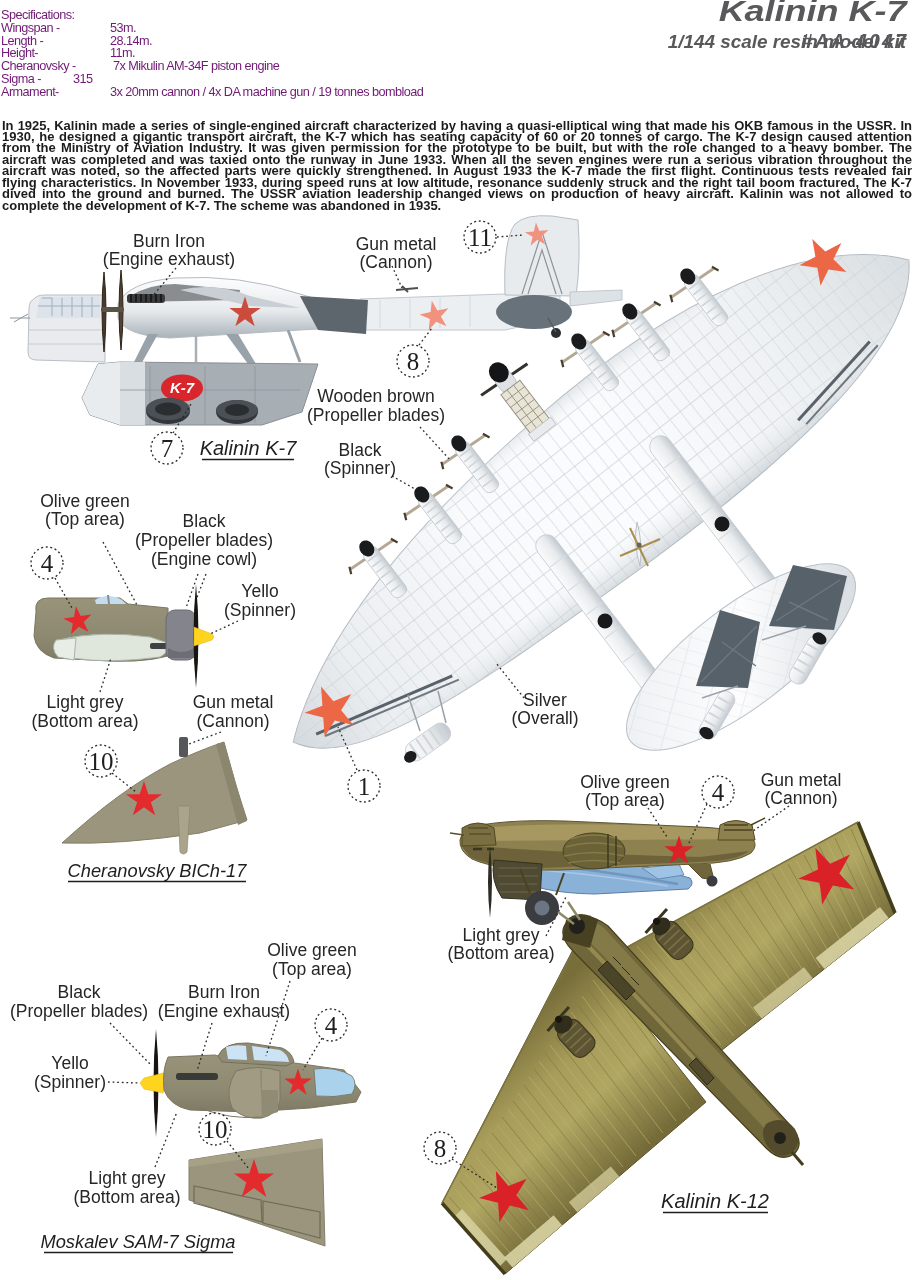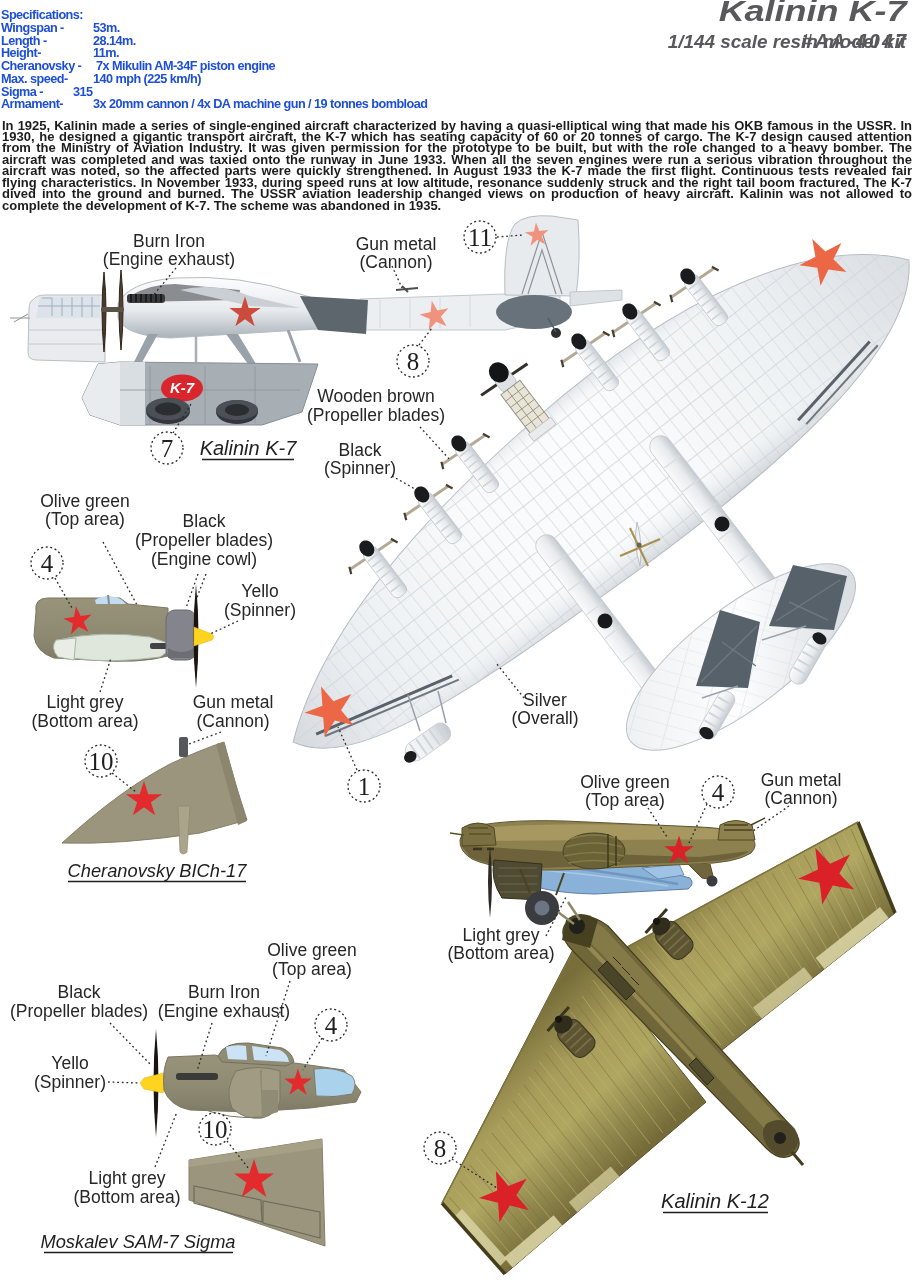--- a/index.html
+++ b/index.html
@@ -1,34 +1,33 @@
 <!DOCTYPE html>
 <html><head>
 <meta charset="utf-8">
 <style>
 html,body{margin:0;padding:0}
 body{width:915px;height:1280px;background:#fff;font-family:"Liberation Sans",sans-serif;position:relative;overflow:hidden}
 .abs{position:absolute}
-#specs{left:1px;top:9px;font-size:12.7px;line-height:12.75px;font-weight:bold;color:#1d4ed8;white-space:nowrap;letter-spacing:-.55px}
-#specs .lab{display:inline-block;width:92px}
+#specs{left:1px;top:9px;font-size:12.7px;line-height:12.75px;font-weight:normal;color:#701a75;white-space:nowrap;letter-spacing:-.55px}
+#specs .lab{display:inline-block;width:109px}
 #title{right:9px;top:0;width:400px;height:80px;color:#59585a;font-style:italic;font-weight:bold}#title div{position:absolute;right:0;white-space:nowrap}
 #t1{font-size:29px;line-height:29px;top:-3px}#t1 span{display:inline-block;transform:scaleX(1.24);transform-origin:100% 50%}
 #t2{font-size:18.9px;line-height:18.9px;top:33px}
 #t3{font-size:19.5px;line-height:19.5px;top:32px;letter-spacing:2.2px;margin-right:-2.2px}
 #para{left:2px;top:119.5px;width:910px;font-size:13px;line-height:11.48px;font-weight:bold;color:#1c1c1c;text-align:justify}
 </style>
 </head>
 <body>
 <div id="specs" class="abs">
 <div>Specifications:</div>
 <div><span class="lab">Wingspan -</span>53m.</div>
 <div><span class="lab">Length -</span>28.14m.</div>
 <div><span class="lab">Height-</span>11m.</div>
 <div><span class="lab">Cheranovsky -</span>&nbsp;7x Mikulin AM-34F piston engine</div>
-<div><span class="lab">Max. speed-</span>140 mph (225 km/h)</div>
 <div><span class="lab" style="width:72px">Sigma -</span>315</div>
 <div><span class="lab">Armament-</span>3x 20mm cannon / 4x DA machine gun / 19 tonnes bombload</div>
 </div>
 <div id="title" class="abs">
 <div id="t1"><span>Kalinin K-7</span></div>
 <div id="t2">1/144 scale resin model kit</div>
 <div id="t3">#AA-4047</div>
 </div>
 <div id="para" class="abs">In 1925, Kalinin made a series of single-engined aircraft characterized by having a quasi-elliptical wing that made his OKB famous in the USSR. In 1930, he designed a gigantic transport aircraft, the K-7 which has seating capacity of 60 or 20 tonnes of cargo. The K-7 design caused attention from the Ministry of Aviation Industry. It was given permission for the prototype to be built, but with the role changed to a heavy bomber. The aircraft was completed and was taxied onto the runway in June 1933. When all the seven engines were run a serious vibration throughout the aircraft was noted, so the affected parts were quickly strengthened. In August 1933 the K-7 made the first flight. Continuous tests revealed fair flying characteristics. In November 1933, during speed runs at low altitude, resonance suddenly struck and the right tail boom fractured, The K-7 dived into the ground and burned. The USSR aviation leadership changed views on production of heavy aircraft. Kalinin was not allowed to complete the development of K-7. The scheme was abandoned in 1935.</div>
 <svg class="abs" style="left:0;top:0" width="915" height="1280" viewBox="0 0 915 1280">

